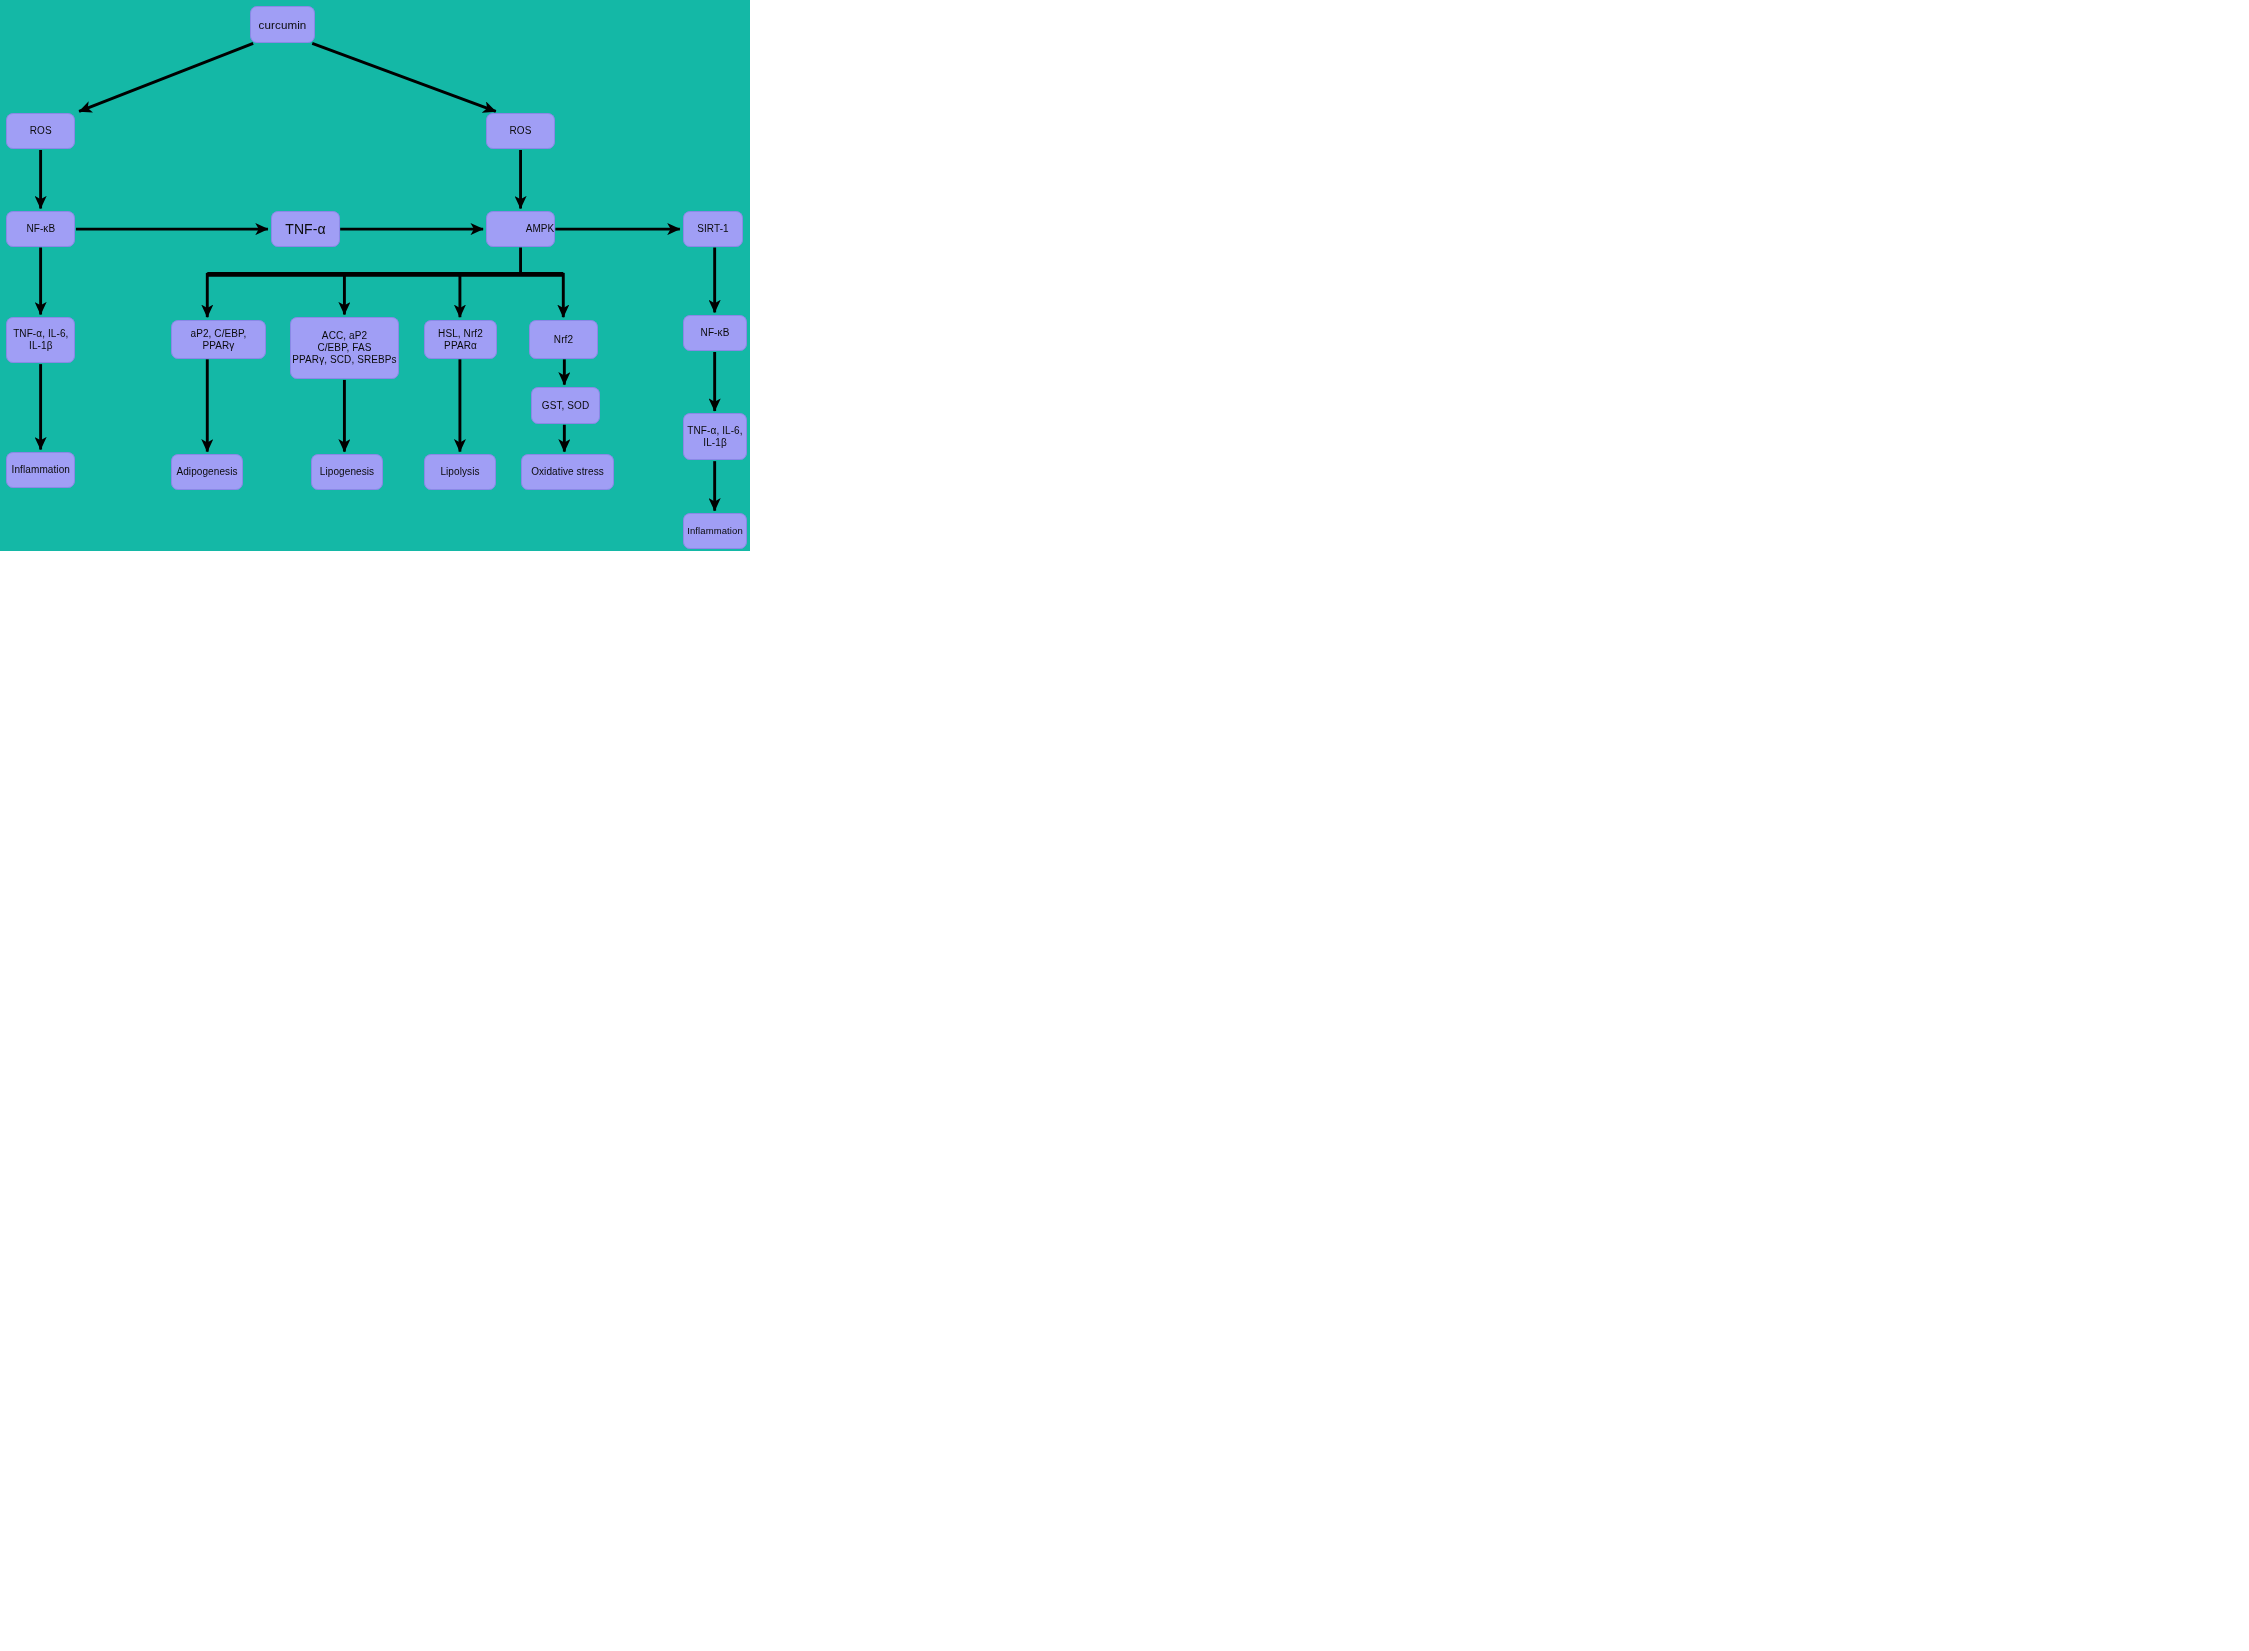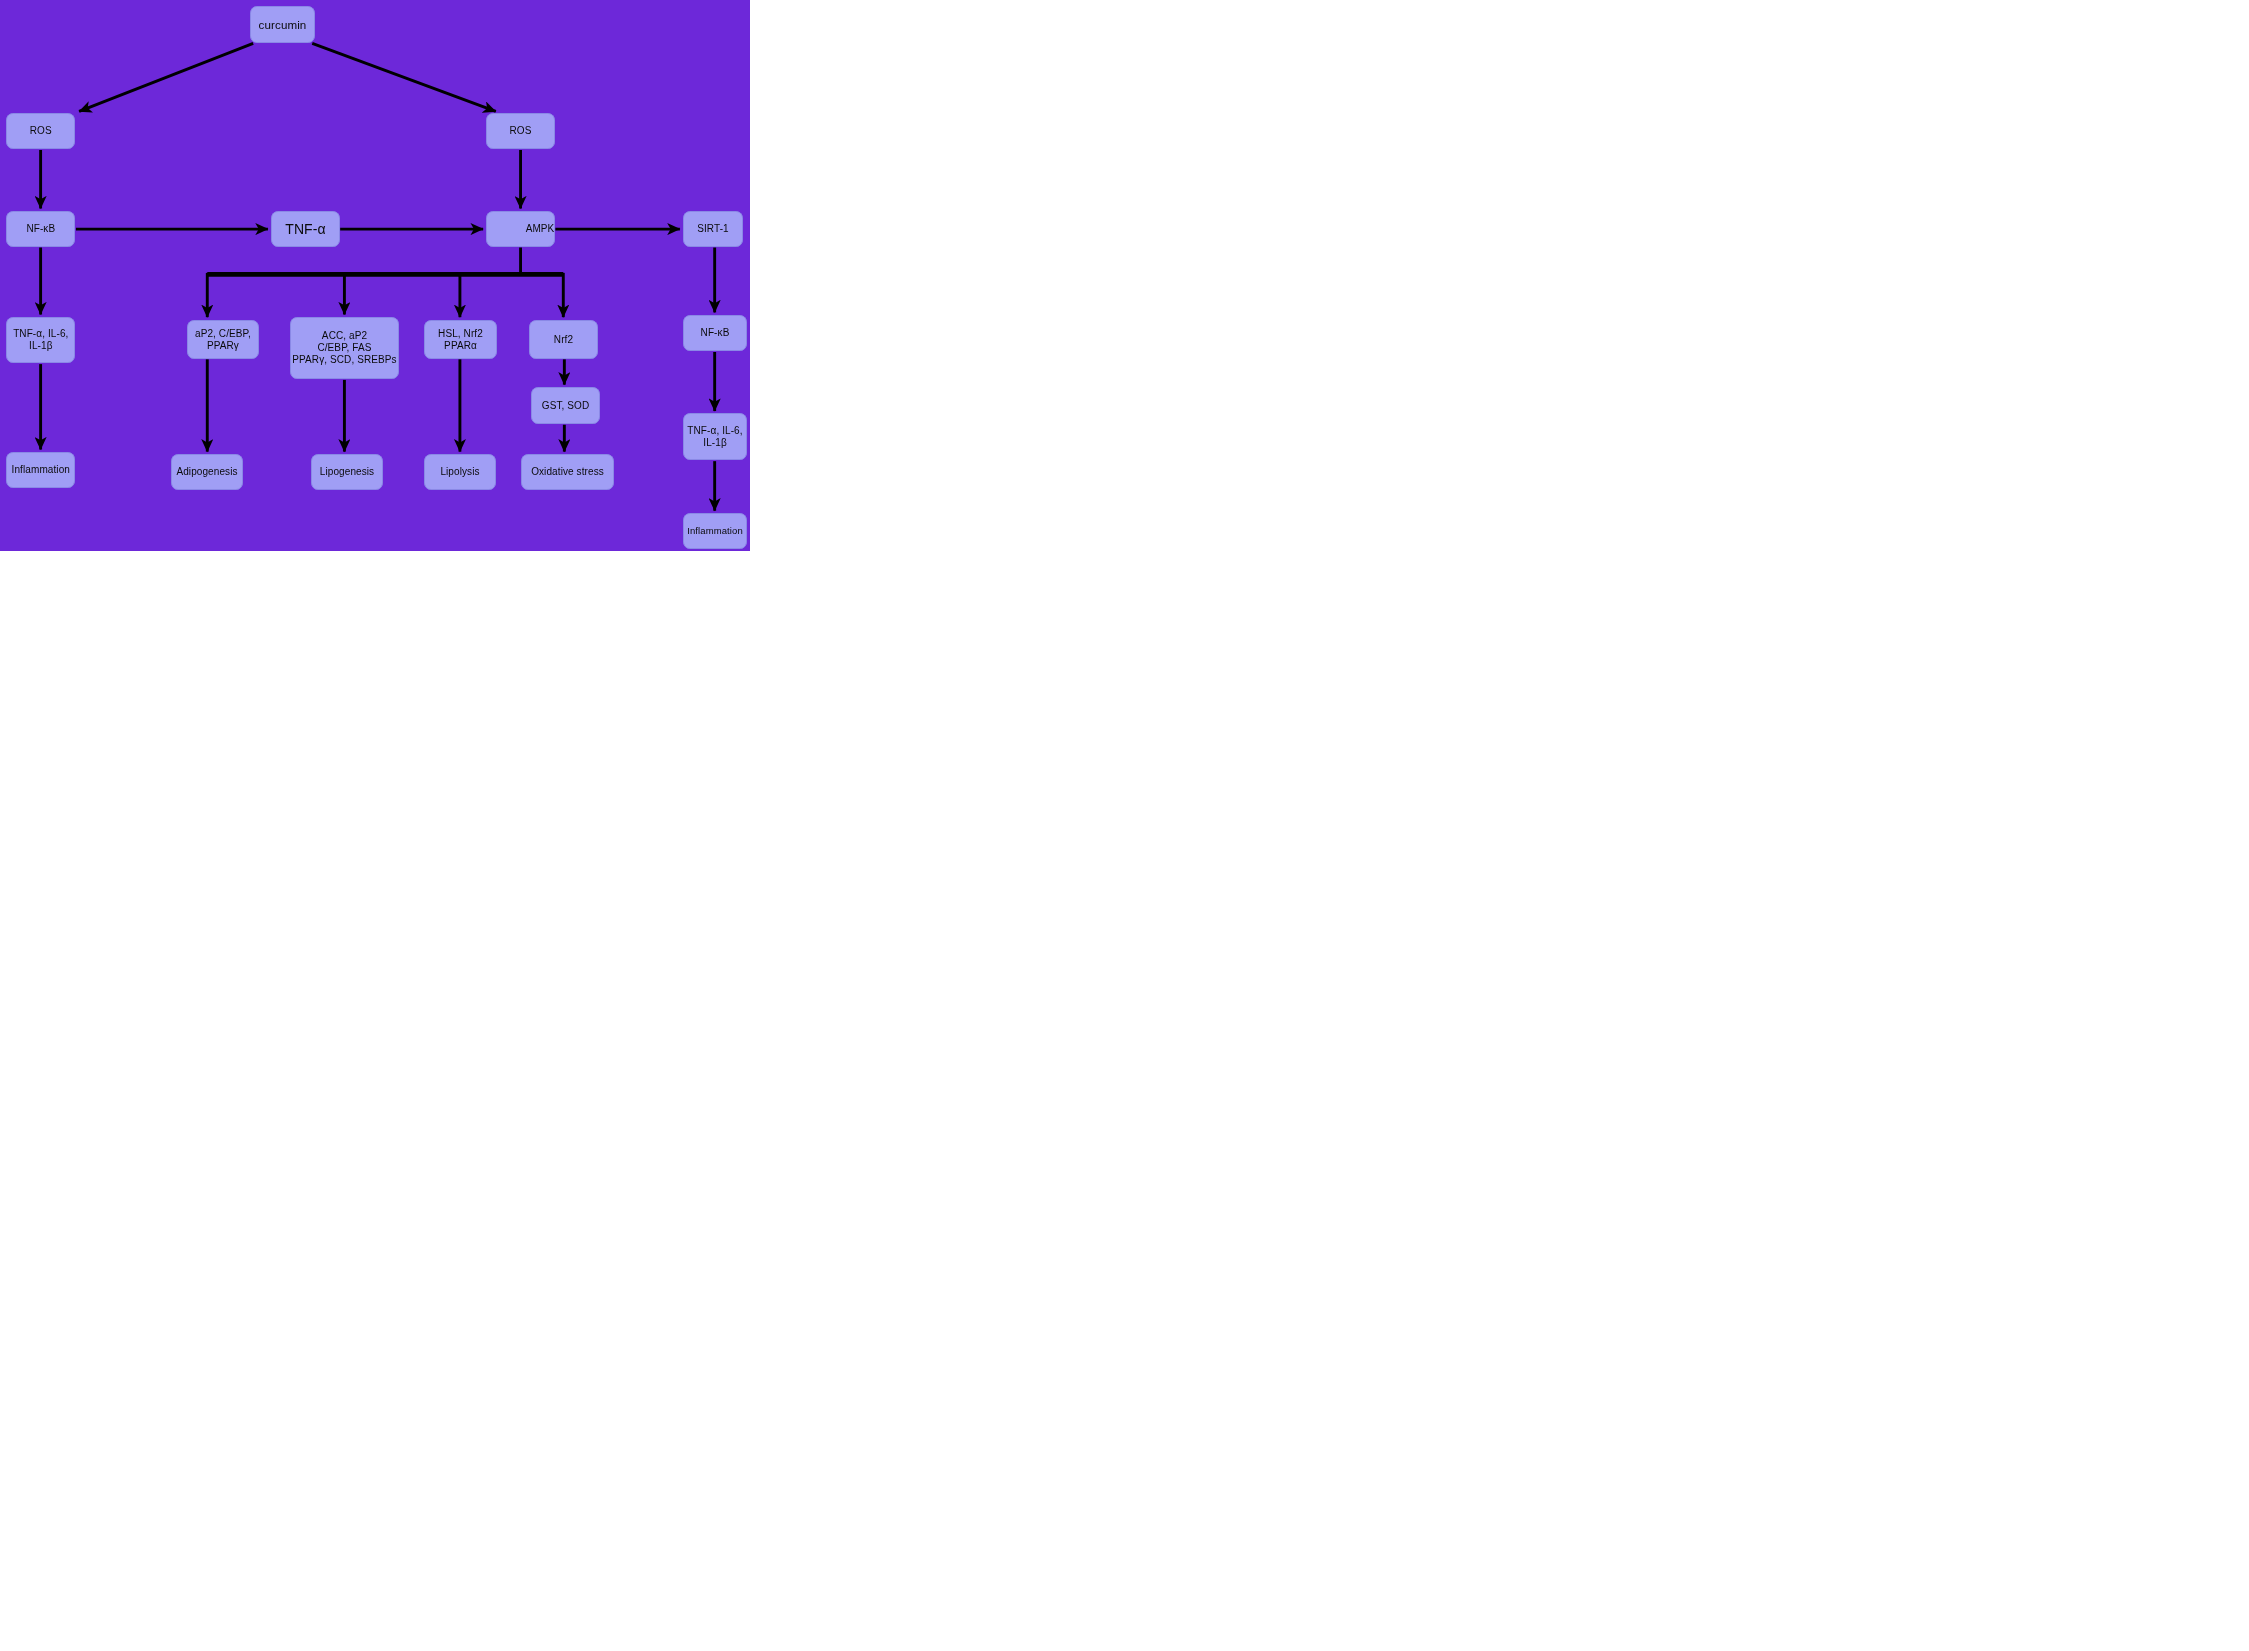--- a/index.html
+++ b/index.html
@@ -4,21 +4,21 @@
 <style>
   html, body {
     margin: 0;
     padding: 0;
     background: #ffffff;
   }
   .canvas {
     position: relative;
     width: 750px;
     height: 551px;
-    background: #6d28d9;
+    background: #14b8a6;
     font-family: "Liberation Sans", "DejaVu Sans", sans-serif;
     overflow: hidden;
   }
   #edge-layer {
     position: absolute;
     left: 0;
     top: 0;
     z-index: 1;
   }
   #nodes .node {
@@ -75,21 +75,21 @@
   <div id="nodes">
       <div class="node" style="left: 250px; top: 6.3px; width: 65px; height: 37px; font-size: 11.6px;">curcumin</div>
       <div class="node" style="left: 6.3px; top: 113px; width: 69px; height: 36px; font-size: 10px;">ROS</div>
       <div class="node" style="left: 486px; top: 113px; width: 69px; height: 36px; font-size: 10px;">ROS</div>
       <div class="node" style="left: 6.3px; top: 211px; width: 69px; height: 36px; font-size: 10px;">NF-κB</div>
       <div class="node" style="left: 271px; top: 211px; width: 69px; height: 36px; font-size: 14px;">TNF-α</div>
       <div class="node" style="left: 486px; top: 211px; width: 69px; height: 36px; font-size: 10px; padding-left: 39px;">AMPK</div>
       <div class="node" style="left: 683px; top: 211px; width: 60px; height: 36px; font-size: 10px;">SIRT-1</div>
       <div class="node" style="left: 6.3px; top: 317px; width: 69px; height: 46px; font-size: 10px;">TNF-α, IL-6,
 IL-1β</div>
-      <div class="node" style="left: 171px; top: 320px; width: 72px; height: 39px; font-size: 10px; margin-left: 16px;">aP2, C/EBP,
+      <div class="node" style="left: 171px; top: 320px; width: 95px; height: 39px; font-size: 10px;">aP2, C/EBP,
 PPARγ</div>
       <div class="node" style="left: 290px; top: 317px; width: 109px; height: 62px; font-size: 10px;">ACC, aP2
 C/EBP, FAS
 PPARγ, SCD, SREBPs</div>
       <div class="node" style="left: 424px; top: 320px; width: 73px; height: 39px; font-size: 10px;">HSL, Nrf2
 PPARα</div>
       <div class="node" style="left: 529px; top: 320px; width: 69px; height: 39px; font-size: 10px;">Nrf2</div>
       <div class="node" style="left: 531px; top: 387px; width: 69px; height: 37px; font-size: 10px;">GST, SOD</div>
       <div class="node" style="left: 6.3px; top: 452px; width: 69px; height: 36px; font-size: 10px;">Inflammation</div>
       <div class="node" style="left: 171px; top: 454px; width: 72px; height: 36px; font-size: 10px;">Adipogenesis</div>

